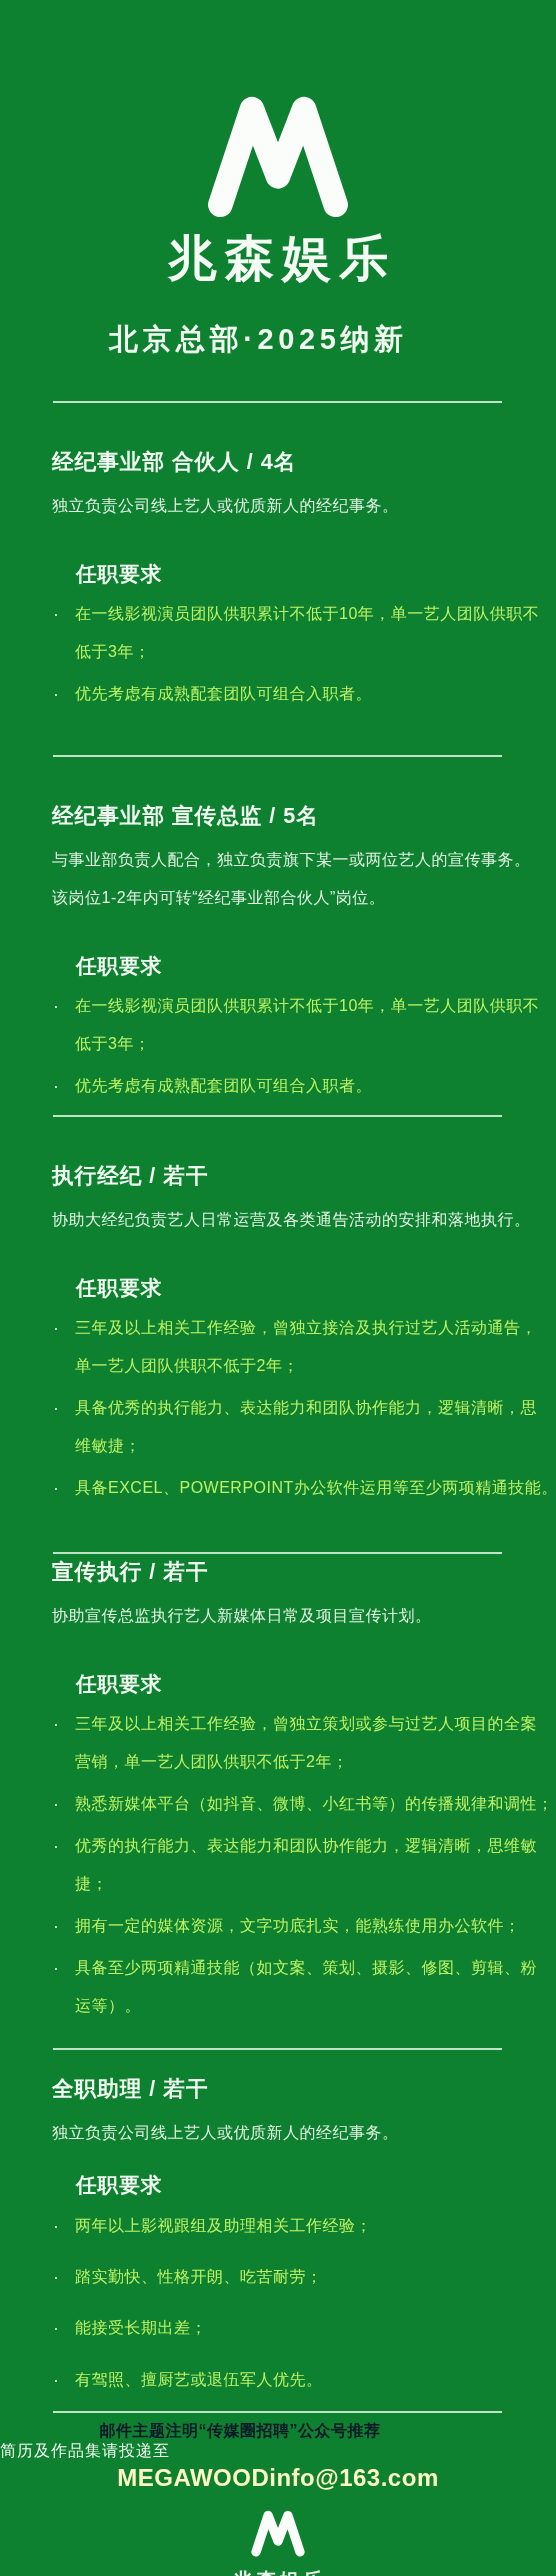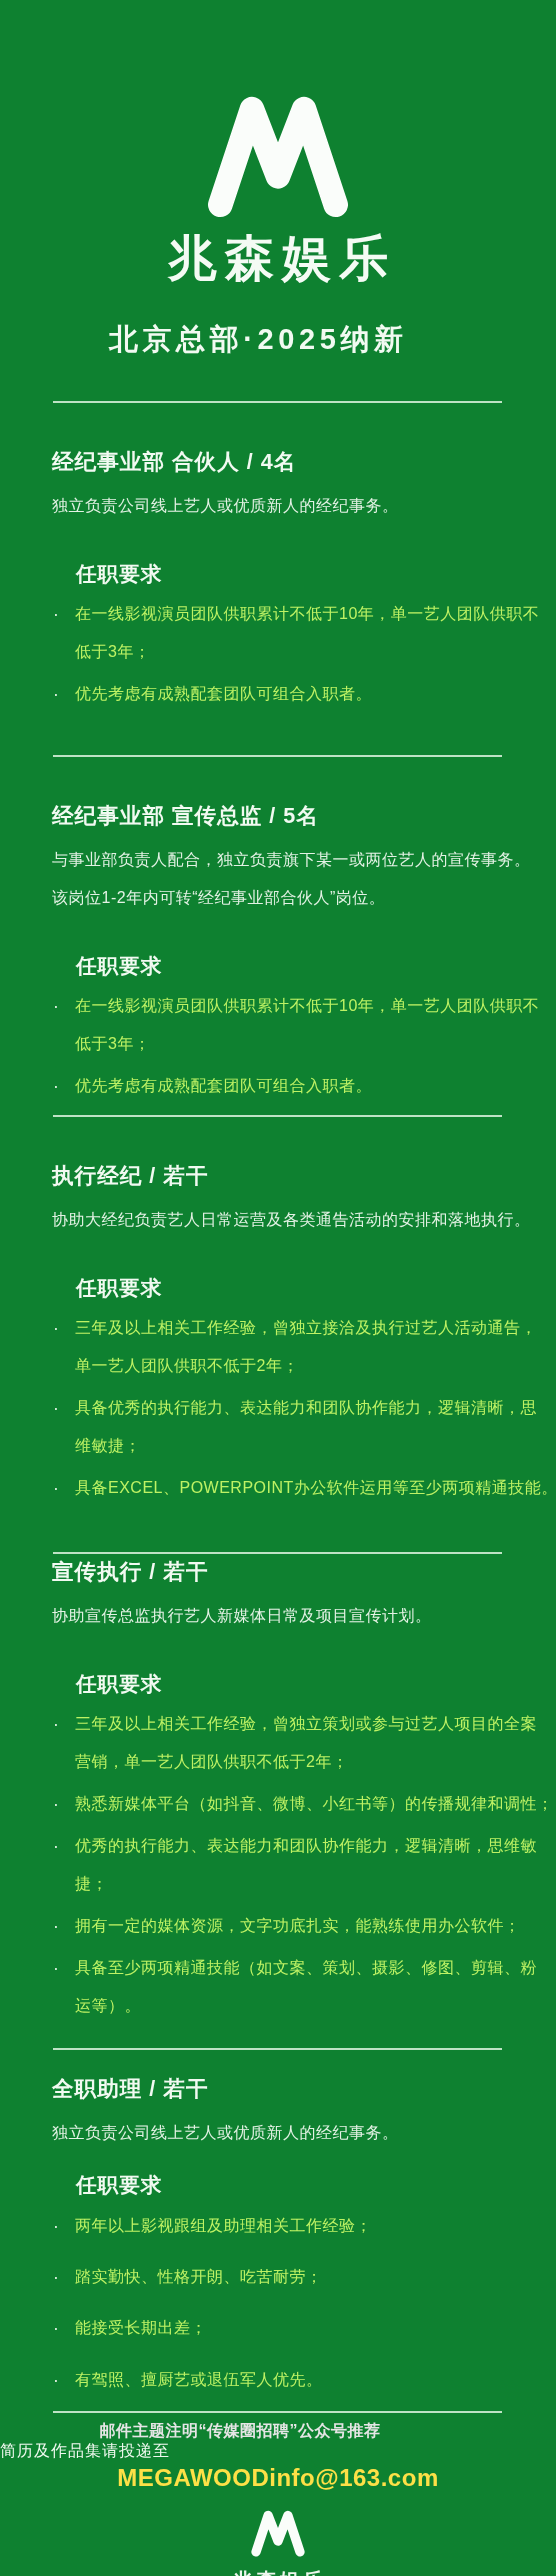--- a/index.html
+++ b/index.html
@@ -53,29 +53,29 @@
   .req-item .dot{
     position:absolute;left:1px;top:0;width:15.5px;line-height:38px;
     font-size:17.5px;color:#E3F2E4;
   }
   .req-item .line{font-size:16px;line-height:38px;letter-spacing:0.5px;white-space:nowrap;color:#bef264;}
   
   #footer-divider{top:2411px;}
   #footer{position:absolute;top:0;left:0;width:556px;}
   .note-red{
     position:absolute;top:2421px;left:0;width:480px;text-align:center;
-    font-size:16px;font-weight:700;letter-spacing:0.5px;color:#e5e5e5;white-space:nowrap;
+    font-size:16px;font-weight:700;letter-spacing:0.5px;color:#0f172a;white-space:nowrap;
   }
   .note-white{
     position:absolute;top:2441px;left:0;width:556px;text-align:left;
     font-size:16px;letter-spacing:1px;color:#EFF9EF;white-space:nowrap;
   }
   .email{
     position:absolute;top:2464px;left:0;width:556px;text-align:center;
-    font-size:24px;font-weight:700;letter-spacing:0.5px;color:#fde047;white-space:nowrap;
+    font-size:24px;font-weight:700;letter-spacing:0.5px;color:#fef9c3;white-space:nowrap;
   }
   #footer .logo-m{top:2510px;width:54px;height:47px;}
   .footer-brand{
     position:absolute;top:2567px;left:0;width:556px;text-align:center;
     font-size:19.6px;font-weight:600;letter-spacing:3.6px;color:#EDF8EE;white-space:nowrap;text-indent:3.6px;
   }
 </style>
 </head>
 <body>
 

